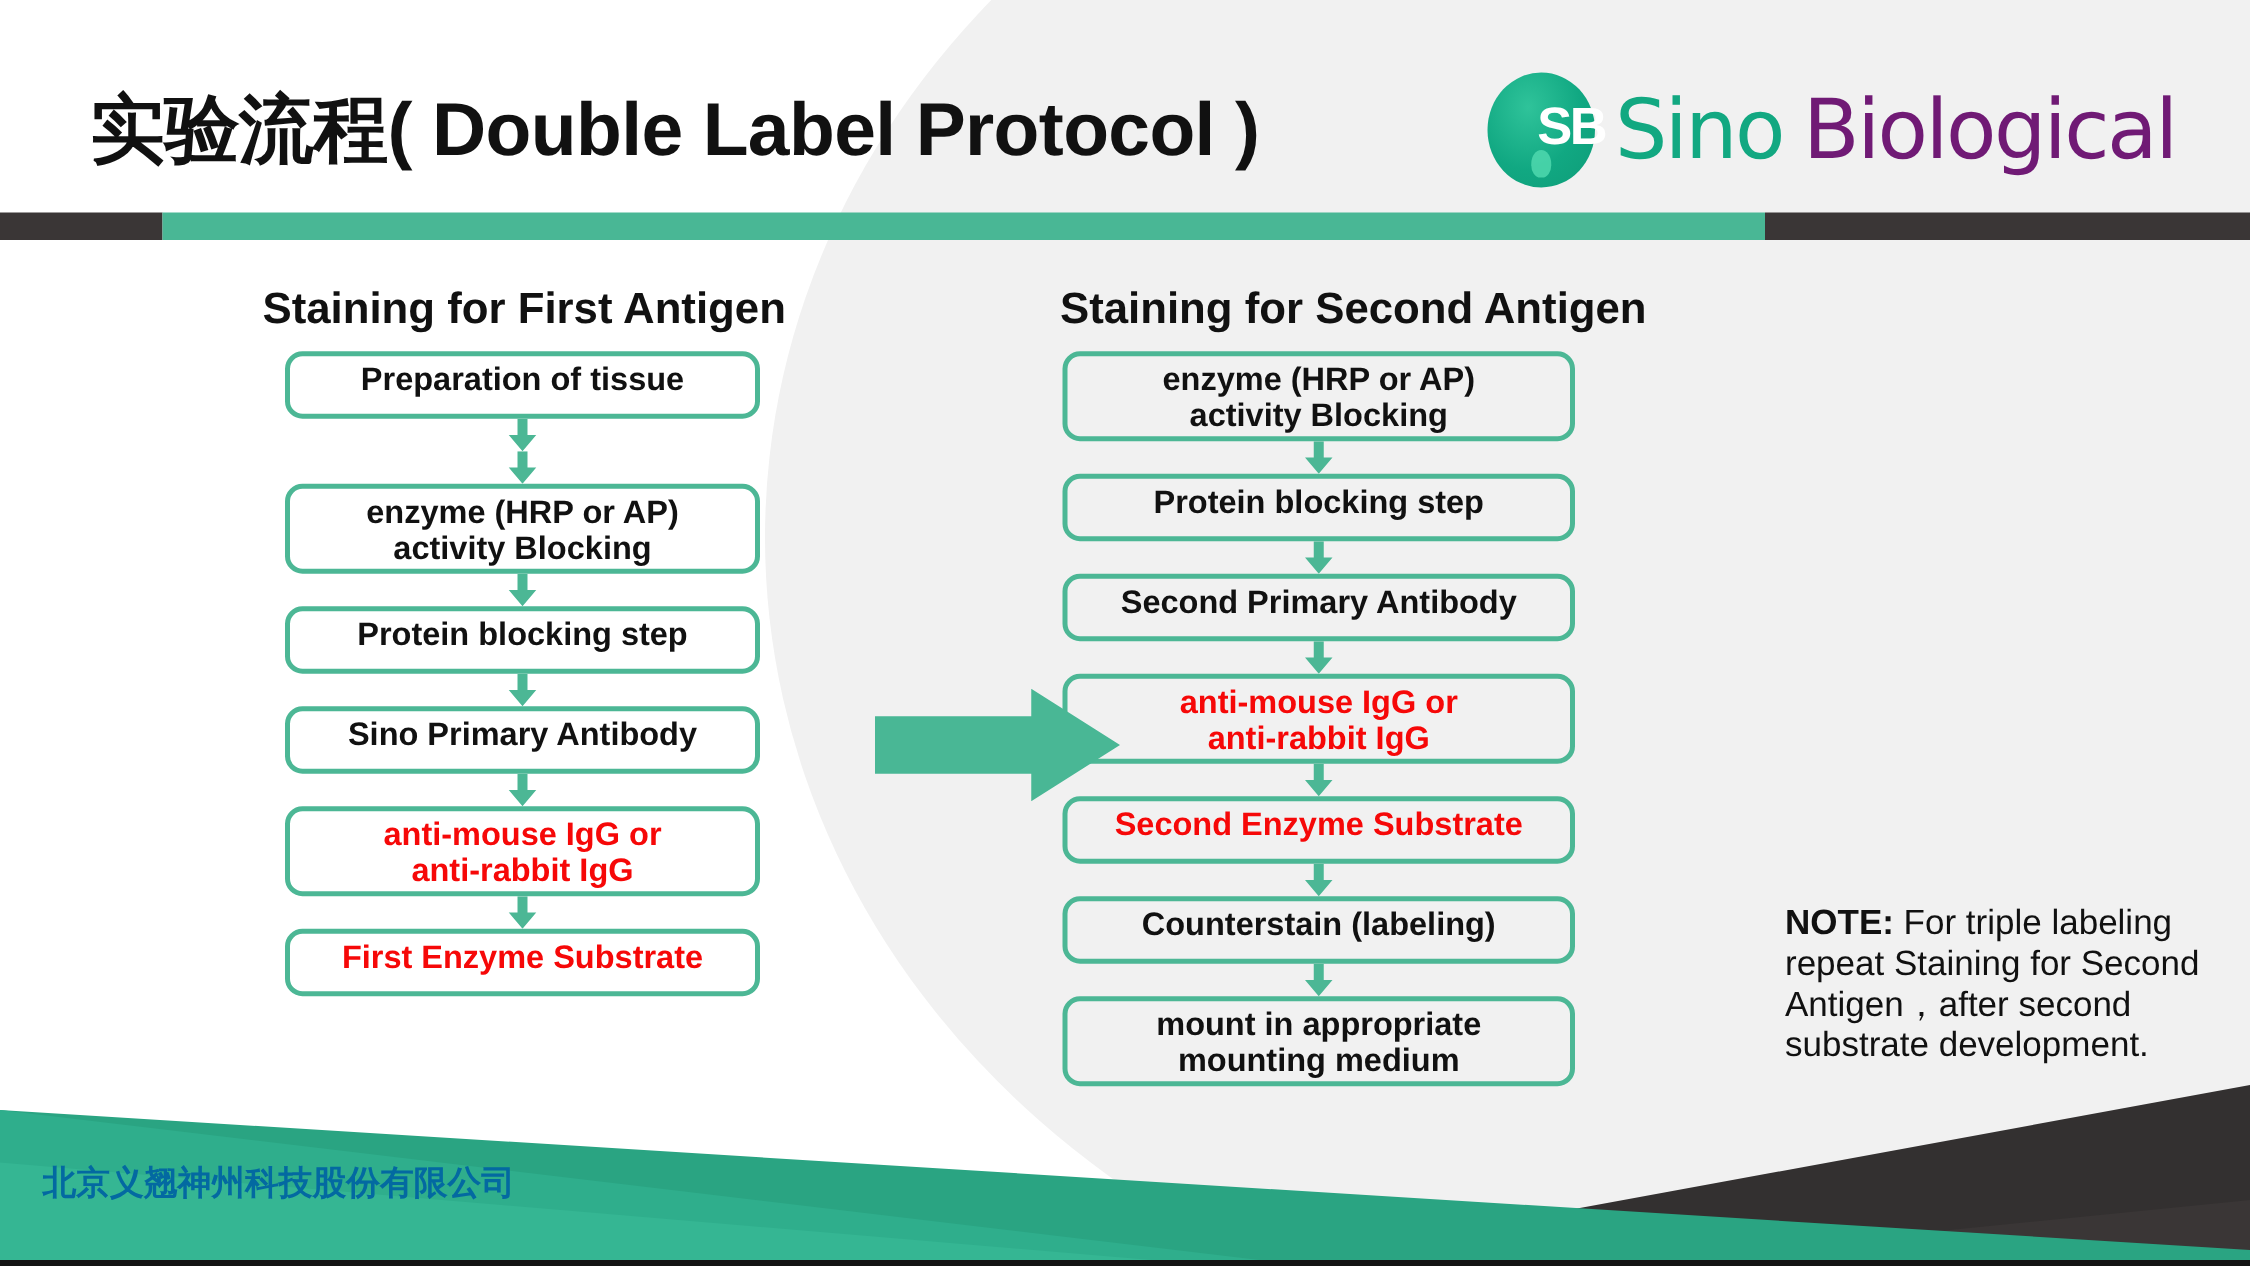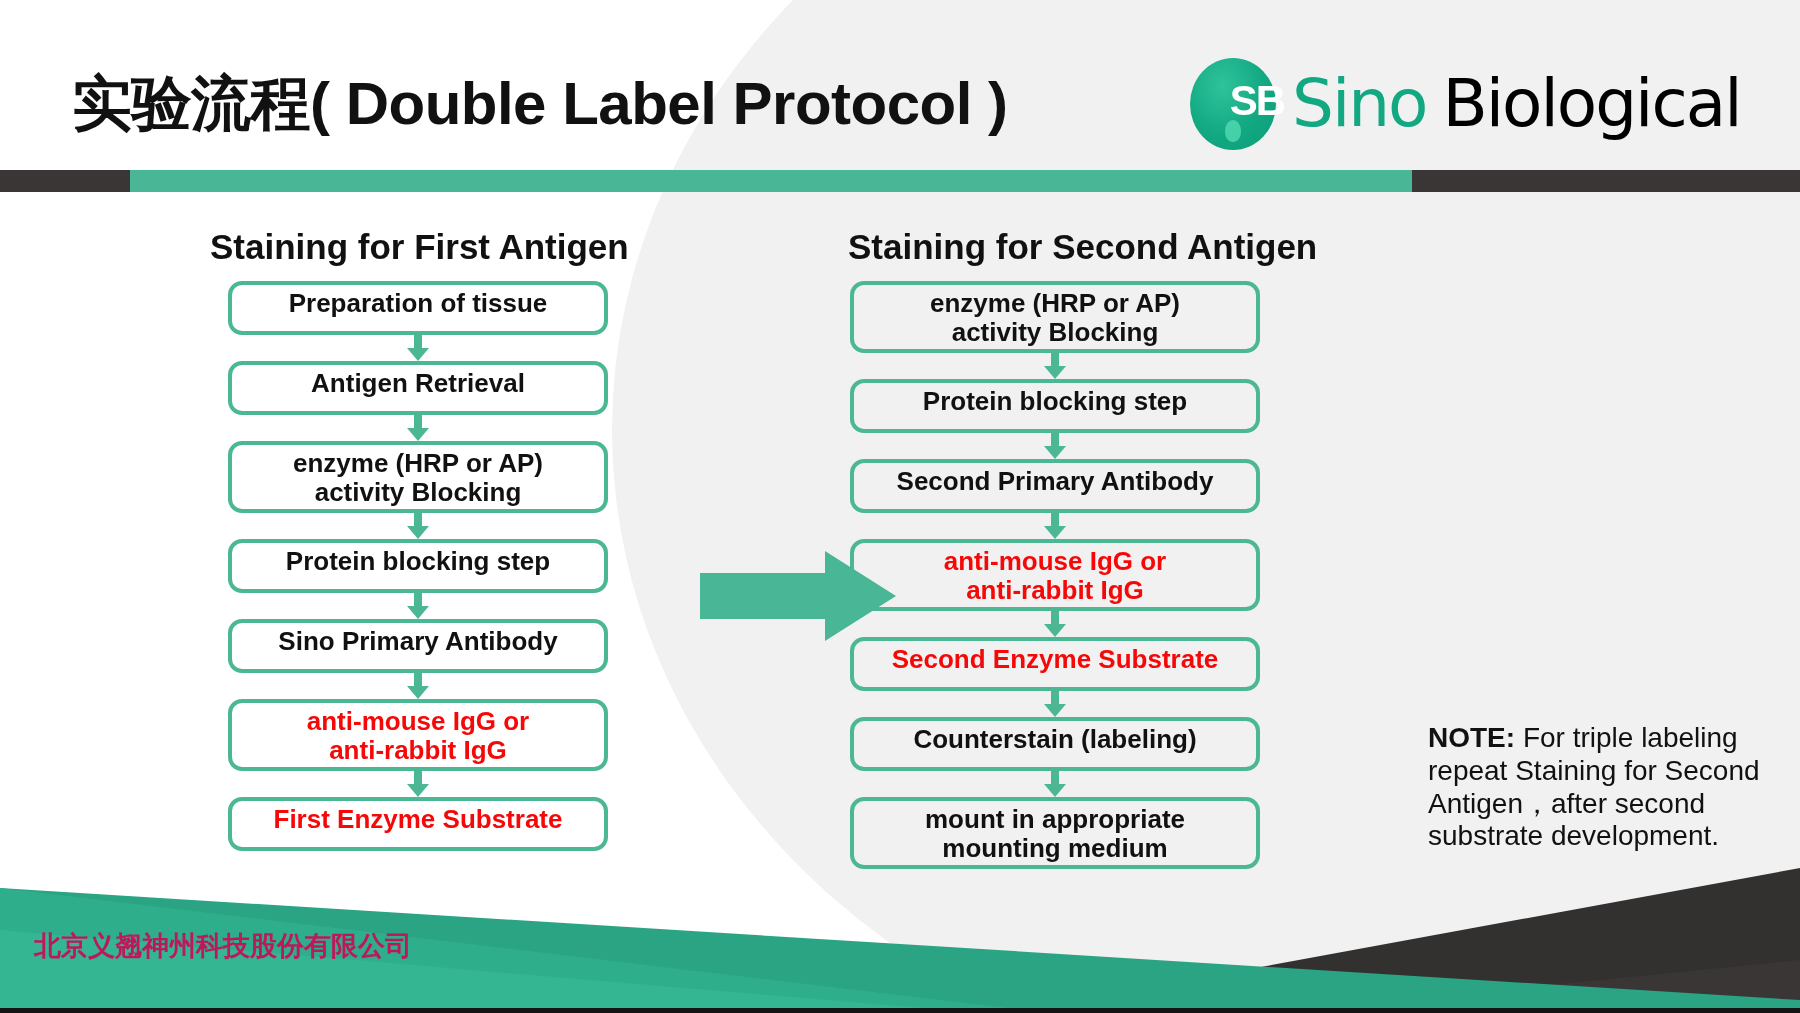--- a/index.html
+++ b/index.html
@@ -90,21 +90,21 @@
   }
   .logo-word {
     font-size: 66px;
     font-weight: 400;
     letter-spacing: -2px;
     line-height: 1;
     margin-left: 16px;
     font-family: "DejaVu Sans", sans-serif;
   }
   .logo-sino { color: #12a881; }
-  .logo-bio  { color: #000000; }
+  .logo-bio  { color: #701a75; }
 
   
   .rule { position: absolute; top: 170px; height: 22px; z-index: 4; }
   .rule-dark-left  { left: 0;     width: 130px;  background: #3a3636; }
   .rule-green      { left: 130px; width: 1282px; background: #49b795; }
   .rule-dark-right { left: 1412px;width: 388px;  background: #3a3636; }
 
   
   .column { position: absolute; z-index: 2; }
   .col-left  { left: 228px; top: 228px; width: 380px; }
@@ -176,21 +176,21 @@
 
   
   .footer { position: absolute; left: 0; top: 0; width: 1800px; height: 1013px; z-index: 5; pointer-events: none; }
   .footer svg { display: block; }
   .footer-text {
     position: absolute;
     left: 34px;
     top: 928px;
     font-size: 27px;
     font-weight: 700;
-    color: #be185d;
+    color: #0369a1;
     z-index: 6;
     white-space: nowrap;
   }
 </style>
 </head>
 <body>
 
 <div class="bg-circle"></div>
 
 <div class="header">
@@ -214,23 +214,20 @@
 <div class="column col-left">
   <div class="col-heading">Staining for First Antigen</div>
   <div id="left-steps">
       <div class="flow-box h1">
         <span>Preparation of tissue</span>
       </div>
       <div class="arrow-down">
         <svg width="34" height="26" viewBox="0 0 34 26">
           <path d="M13 0 L21 0 L21 13 L28 13 L17 26 L6 13 L13 13 Z" fill="#4cb795"></path>
         </svg>
-      </div>
-      <div class="flow-box h1">
-        <span>Antigen Retrieval</span>
       </div>
       <div class="arrow-down">
         <svg width="34" height="26" viewBox="0 0 34 26">
           <path d="M13 0 L21 0 L21 13 L28 13 L17 26 L6 13 L13 13 Z" fill="#4cb795"></path>
         </svg>
       </div>
       <div class="flow-box h2">
         <span>enzyme (HRP or AP)<br>activity Blocking</span>
       </div>
       <div class="arrow-down">

